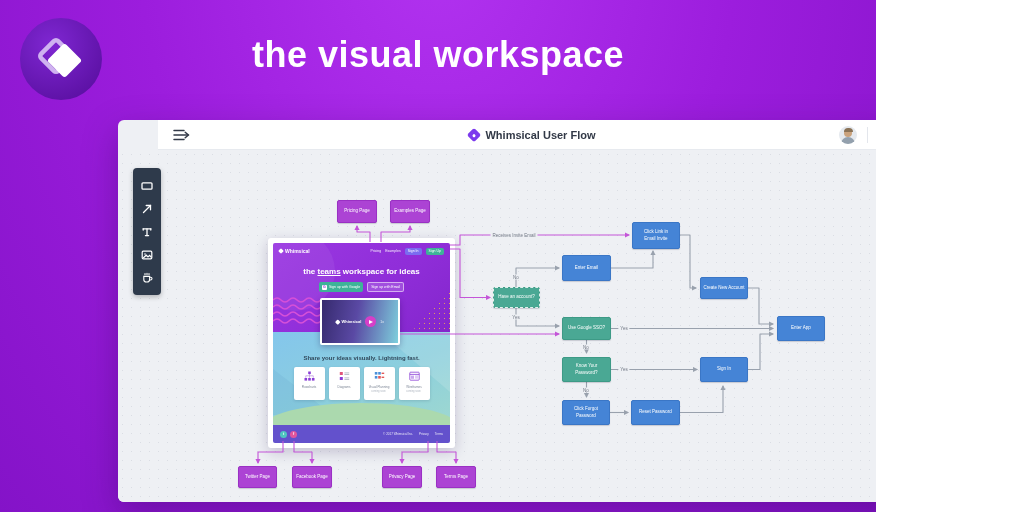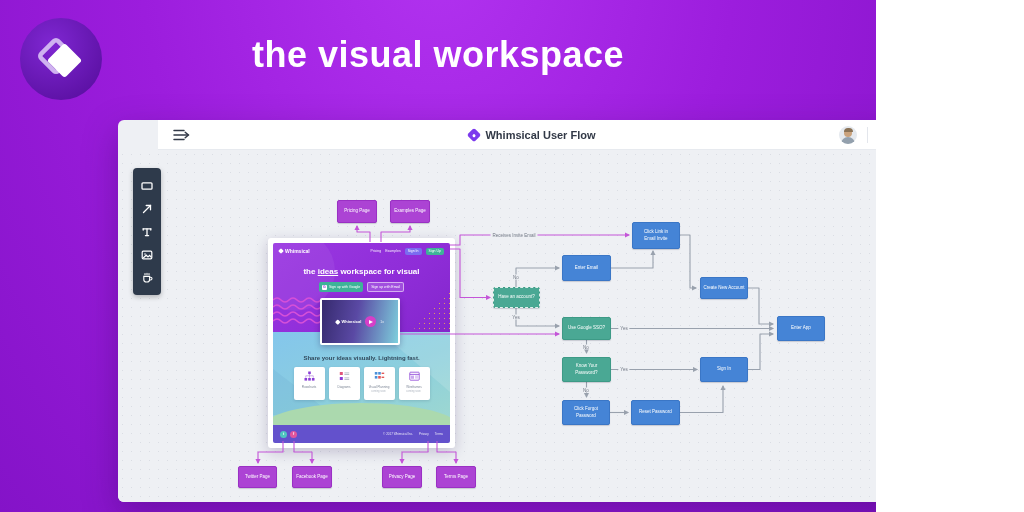--- a/index.html
+++ b/index.html
@@ -291,21 +291,21 @@
             <div class="site-nav">
               <div class="site-brand">
                 <span class="d"></span>
                 <span>Whimsical</span>
               </div>
               <span class="nav-link">Pricing</span>
               <span class="nav-link">Examples</span>
               <span class="nav-btn signin">Sign In</span>
               <span class="nav-btn signup">Sign Up</span>
             </div>
-            <div class="site-headline"><span>the </span><span class="u">ideas</span><span> workspace for visual</span></div>
+            <div class="site-headline"><span>the </span><span class="u">teams</span><span> workspace for ideas</span></div>
             <div class="cta-row">
               <span class="cta google">
                   <span class="gchip">G</span>
                   <span>Sign up with Google</span>
                 </span>
               <span class="cta email">
                   <span>Sign up with Email</span>
                 </span>
             </div>
             <svg class="hero-waves" width="52" height="32" viewBox="0 0 52 32">

